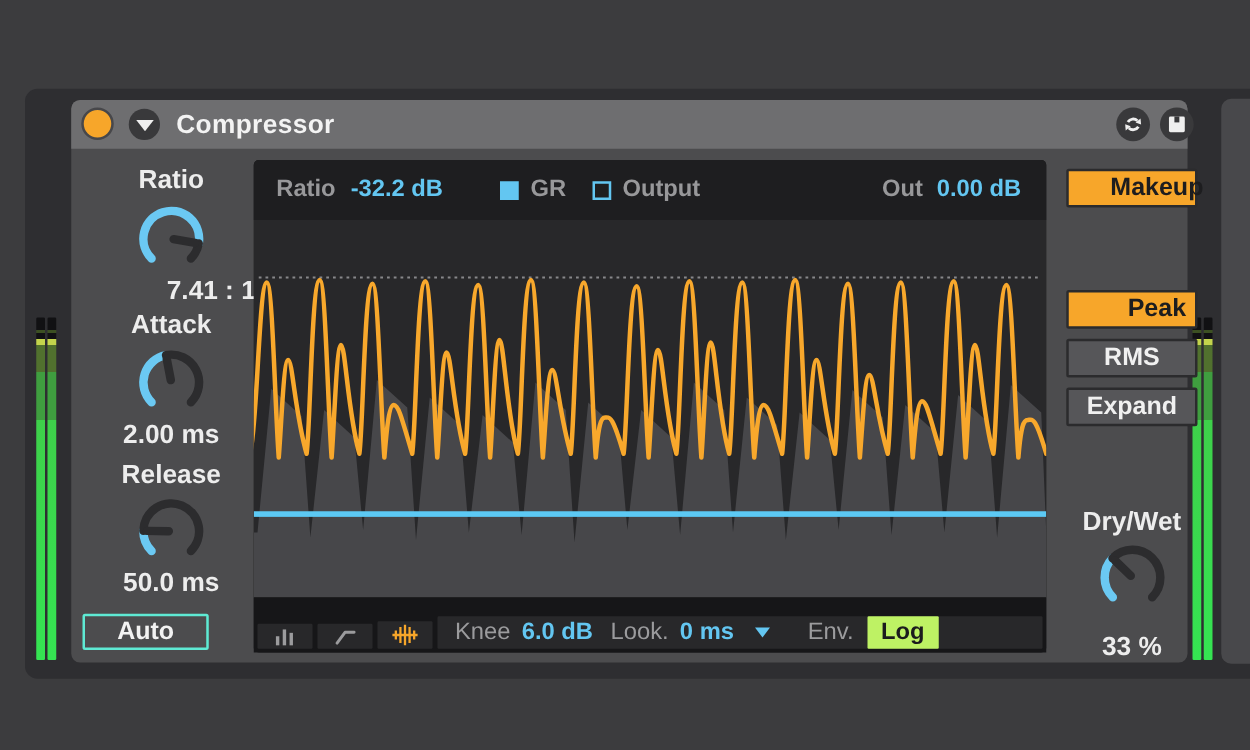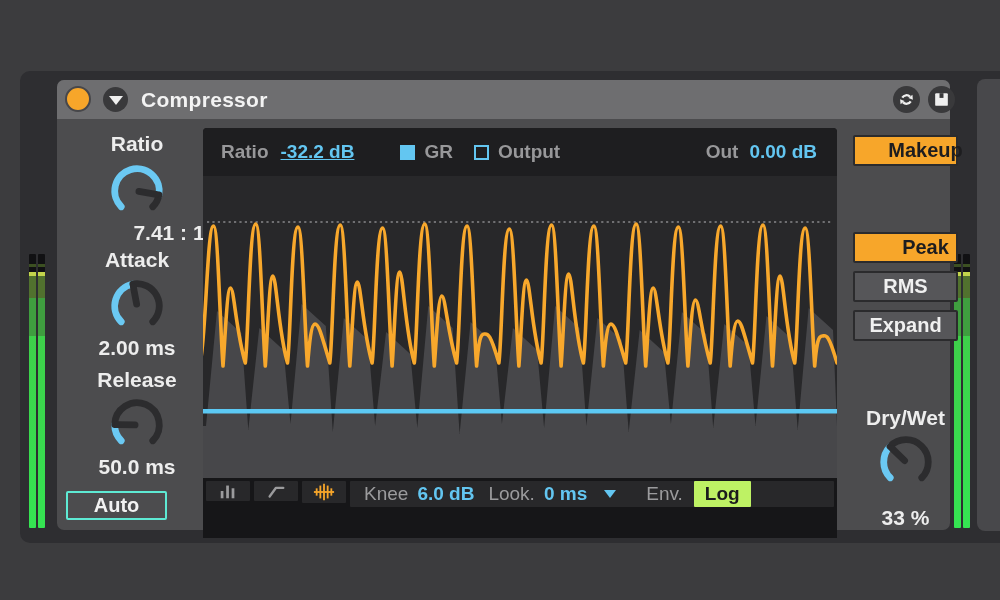--- a/index.html
+++ b/index.html
@@ -80,22 +80,22 @@
     border-radius:4px 4px 0 0;display:flex;align-items:center;
     font-size:19px;box-sizing:border-box;padding:0 20px 0 18px;
   }
   .g{color:#9b9b9d;}
   .b{color:#63c6f1;font-weight:bold;}
   .disp-header .lbl{font-weight:bold;color:#98989a;}
   .sq{width:15px;height:15px;background:#63c6f1;margin-right:9px;flex:none;}
   .sq.hollow{background:transparent;border:2.5px solid #63c6f1;box-sizing:border-box;}
   .wave{left:0;top:48px;}
   .disp-toolbar{
-    left:0;top:350px;width:100%;height:60px;background:#161618;
-    display:flex;gap:4px;padding:3px;box-sizing:border-box;align-items:flex-start;
+    left:0;top:350px;width:100%;height:44px;background:#161618;
+    display:flex;gap:4px;padding:3px;box-sizing:border-box;align-items:flex-end;
   }
   .tool-tile{
     background:#28282a;width:44px;flex:none;
     display:flex;align-items:center;justify-content:center;border-radius:1px;
   }
   .tool-tile.wide{
     flex:1;justify-content:flex-start;padding-left:14px;font-size:19px;white-space:nowrap;
   }
   .chip{
     background:#bef264;color:#1b1b1d;font-weight:bold;
@@ -186,21 +186,21 @@
         <path d="M 9.00 31.64 A 23 23 0 1 1 48.26 48.26" stroke="#2c2c2e" stroke-width="7" fill="none" stroke-linecap="round"></path>
         <line x1="30.00" y1="31.97" x2="12.00" y2="31.69" stroke="#2c2c2e" stroke-width="7" stroke-linecap="round"></line>
       </svg>
     <div class="abs knob-value" style="left:0;top:375px;">50.0 ms</div>
 
     <div class="abs auto-btn">Auto</div>
 
     <div class="abs display">
       <div class="abs disp-header">
         <span class="lbl">Ratio</span>
-        <span class="b" style="margin-left:12px;text-decoration:underline;">-32.2 dB</span>
+        <span class="b" style="margin-left:12px;">-32.2 dB</span>
         <span class="sq" style="margin-left:46px;"></span>
         <span class="lbl">GR</span>
         <span class="sq hollow" style="margin-left:21px;"></span>
         <span class="lbl">Output</span>
         <span class="lbl" style="margin-left:auto;">Out</span>
         <span class="b" style="margin-left:11px;">0.00 dB</span>
       </div>
 
       <svg id="wave" class="abs wave" width="634" height="302" viewBox="0 0 634 302" preserveAspectRatio="none">
           <rect x="0" y="0" width="634" height="302" fill="#28282a"></rect>

